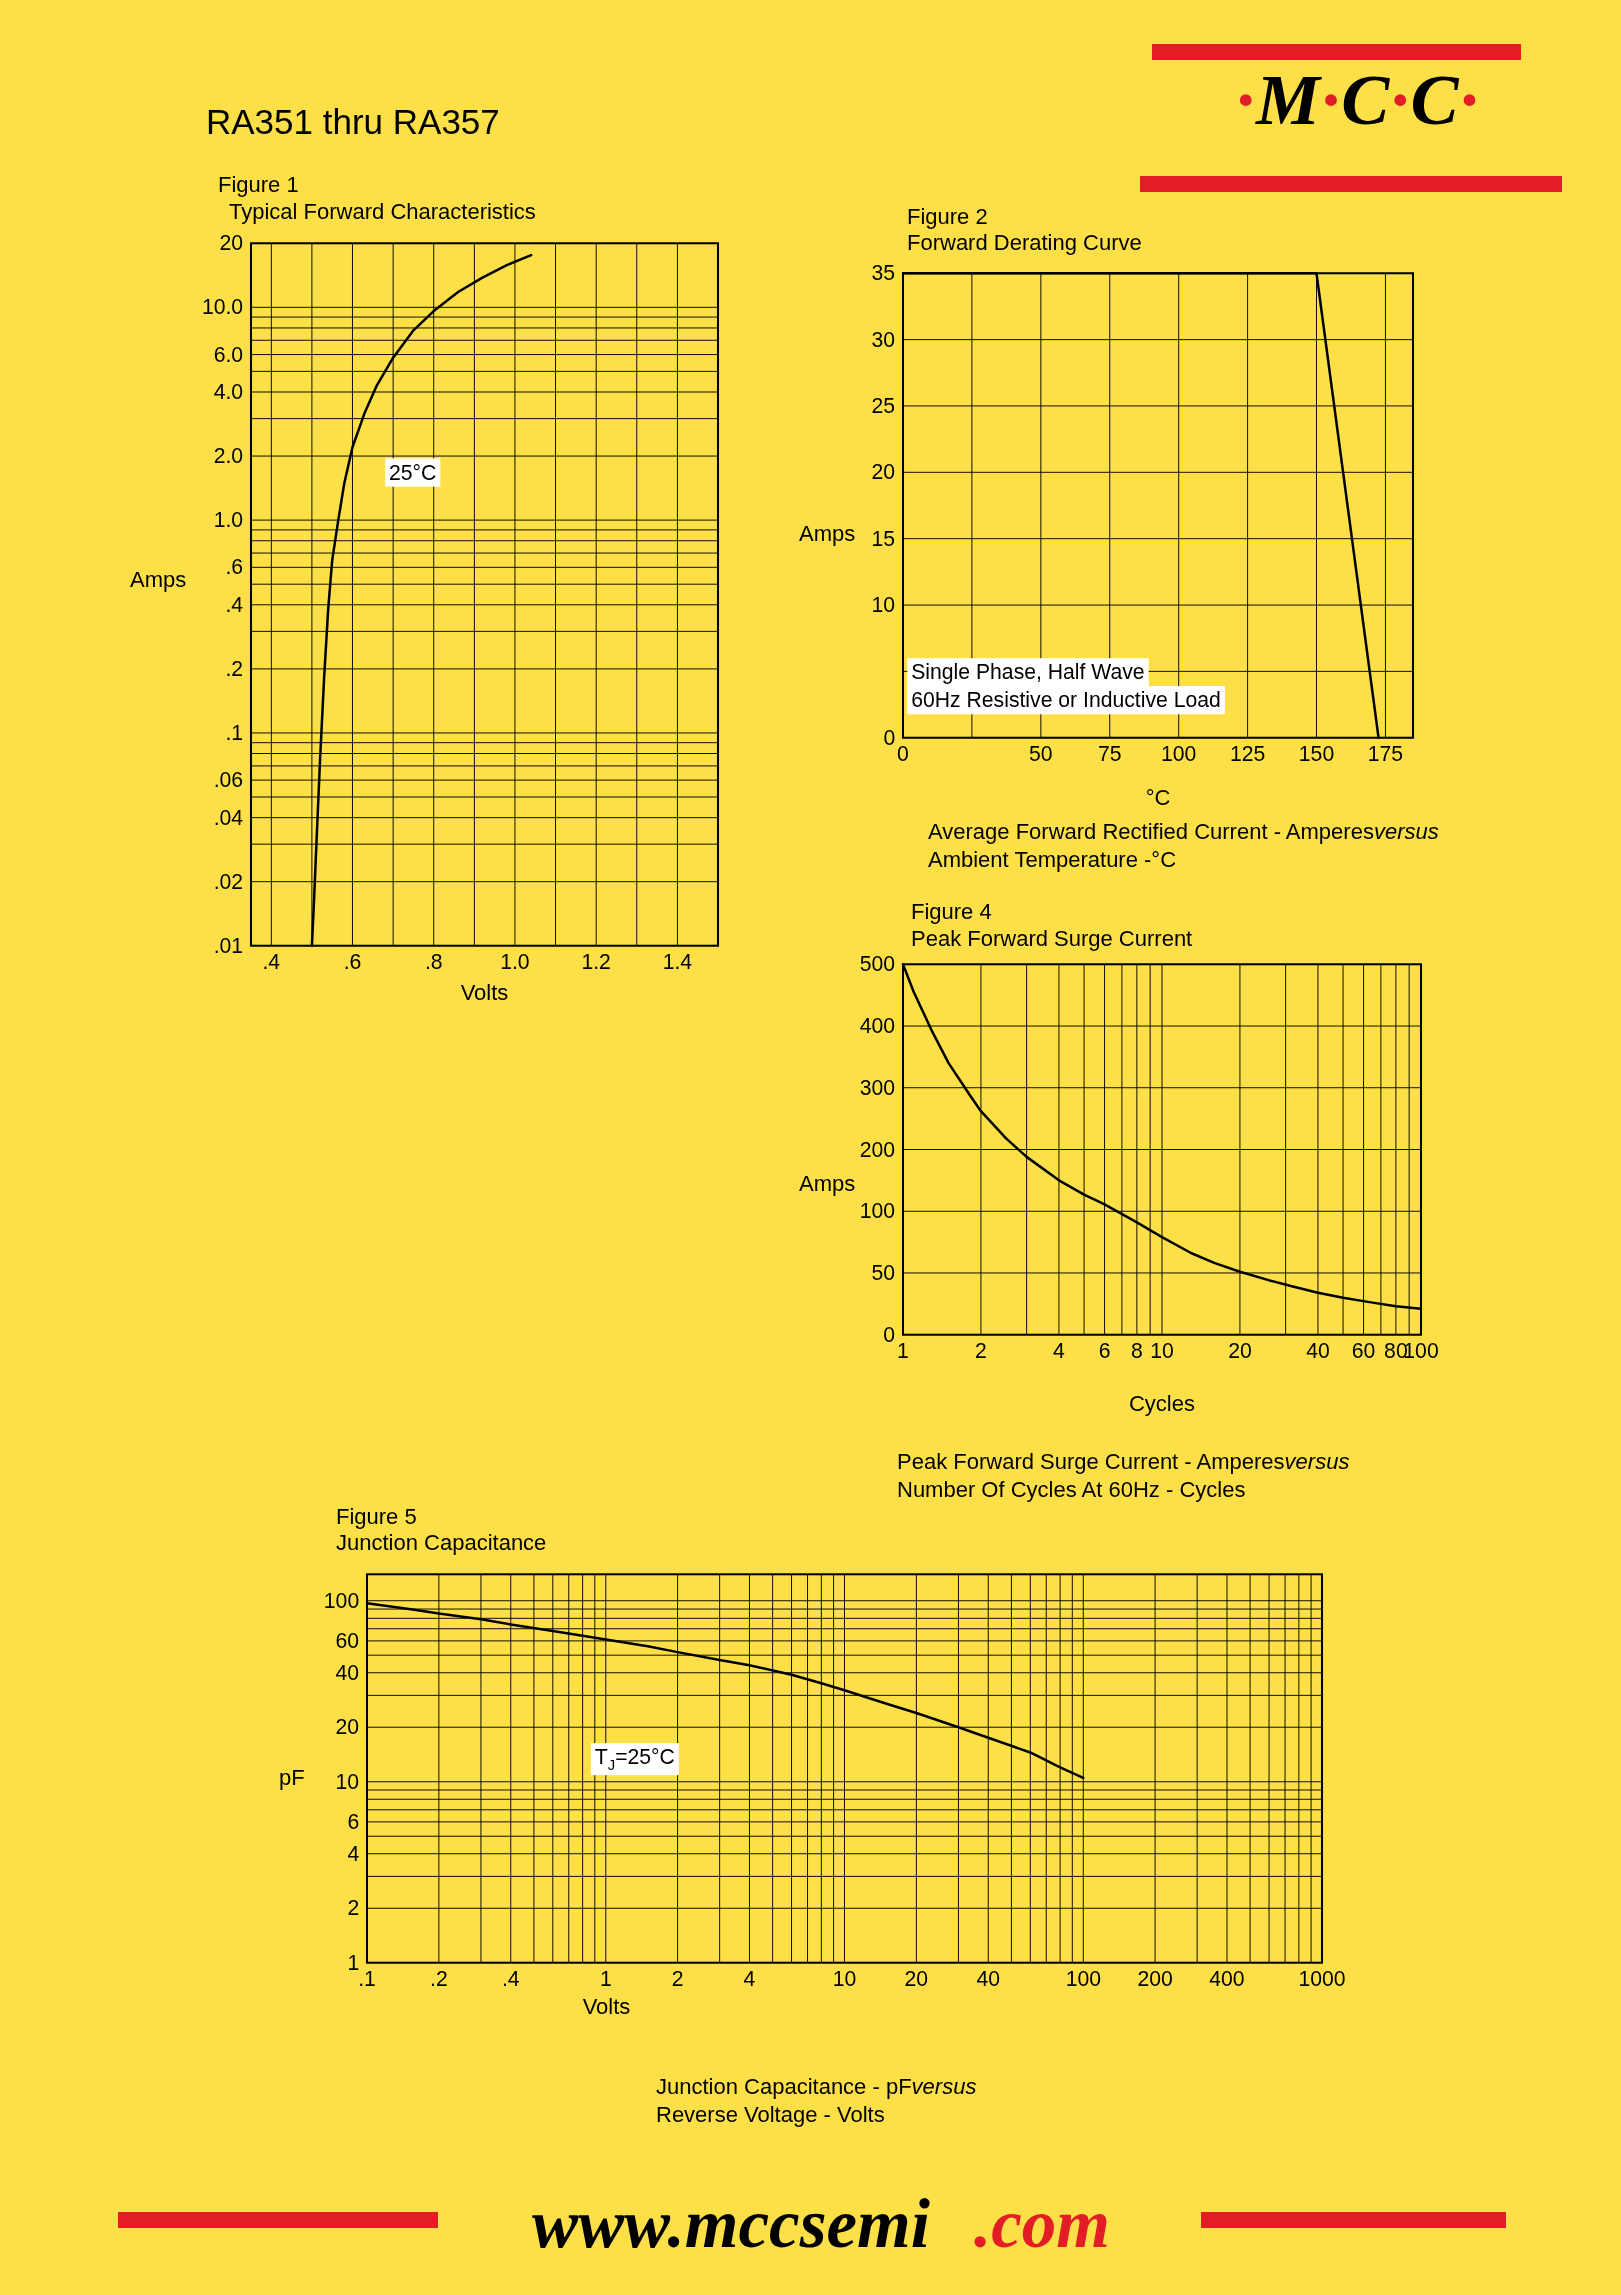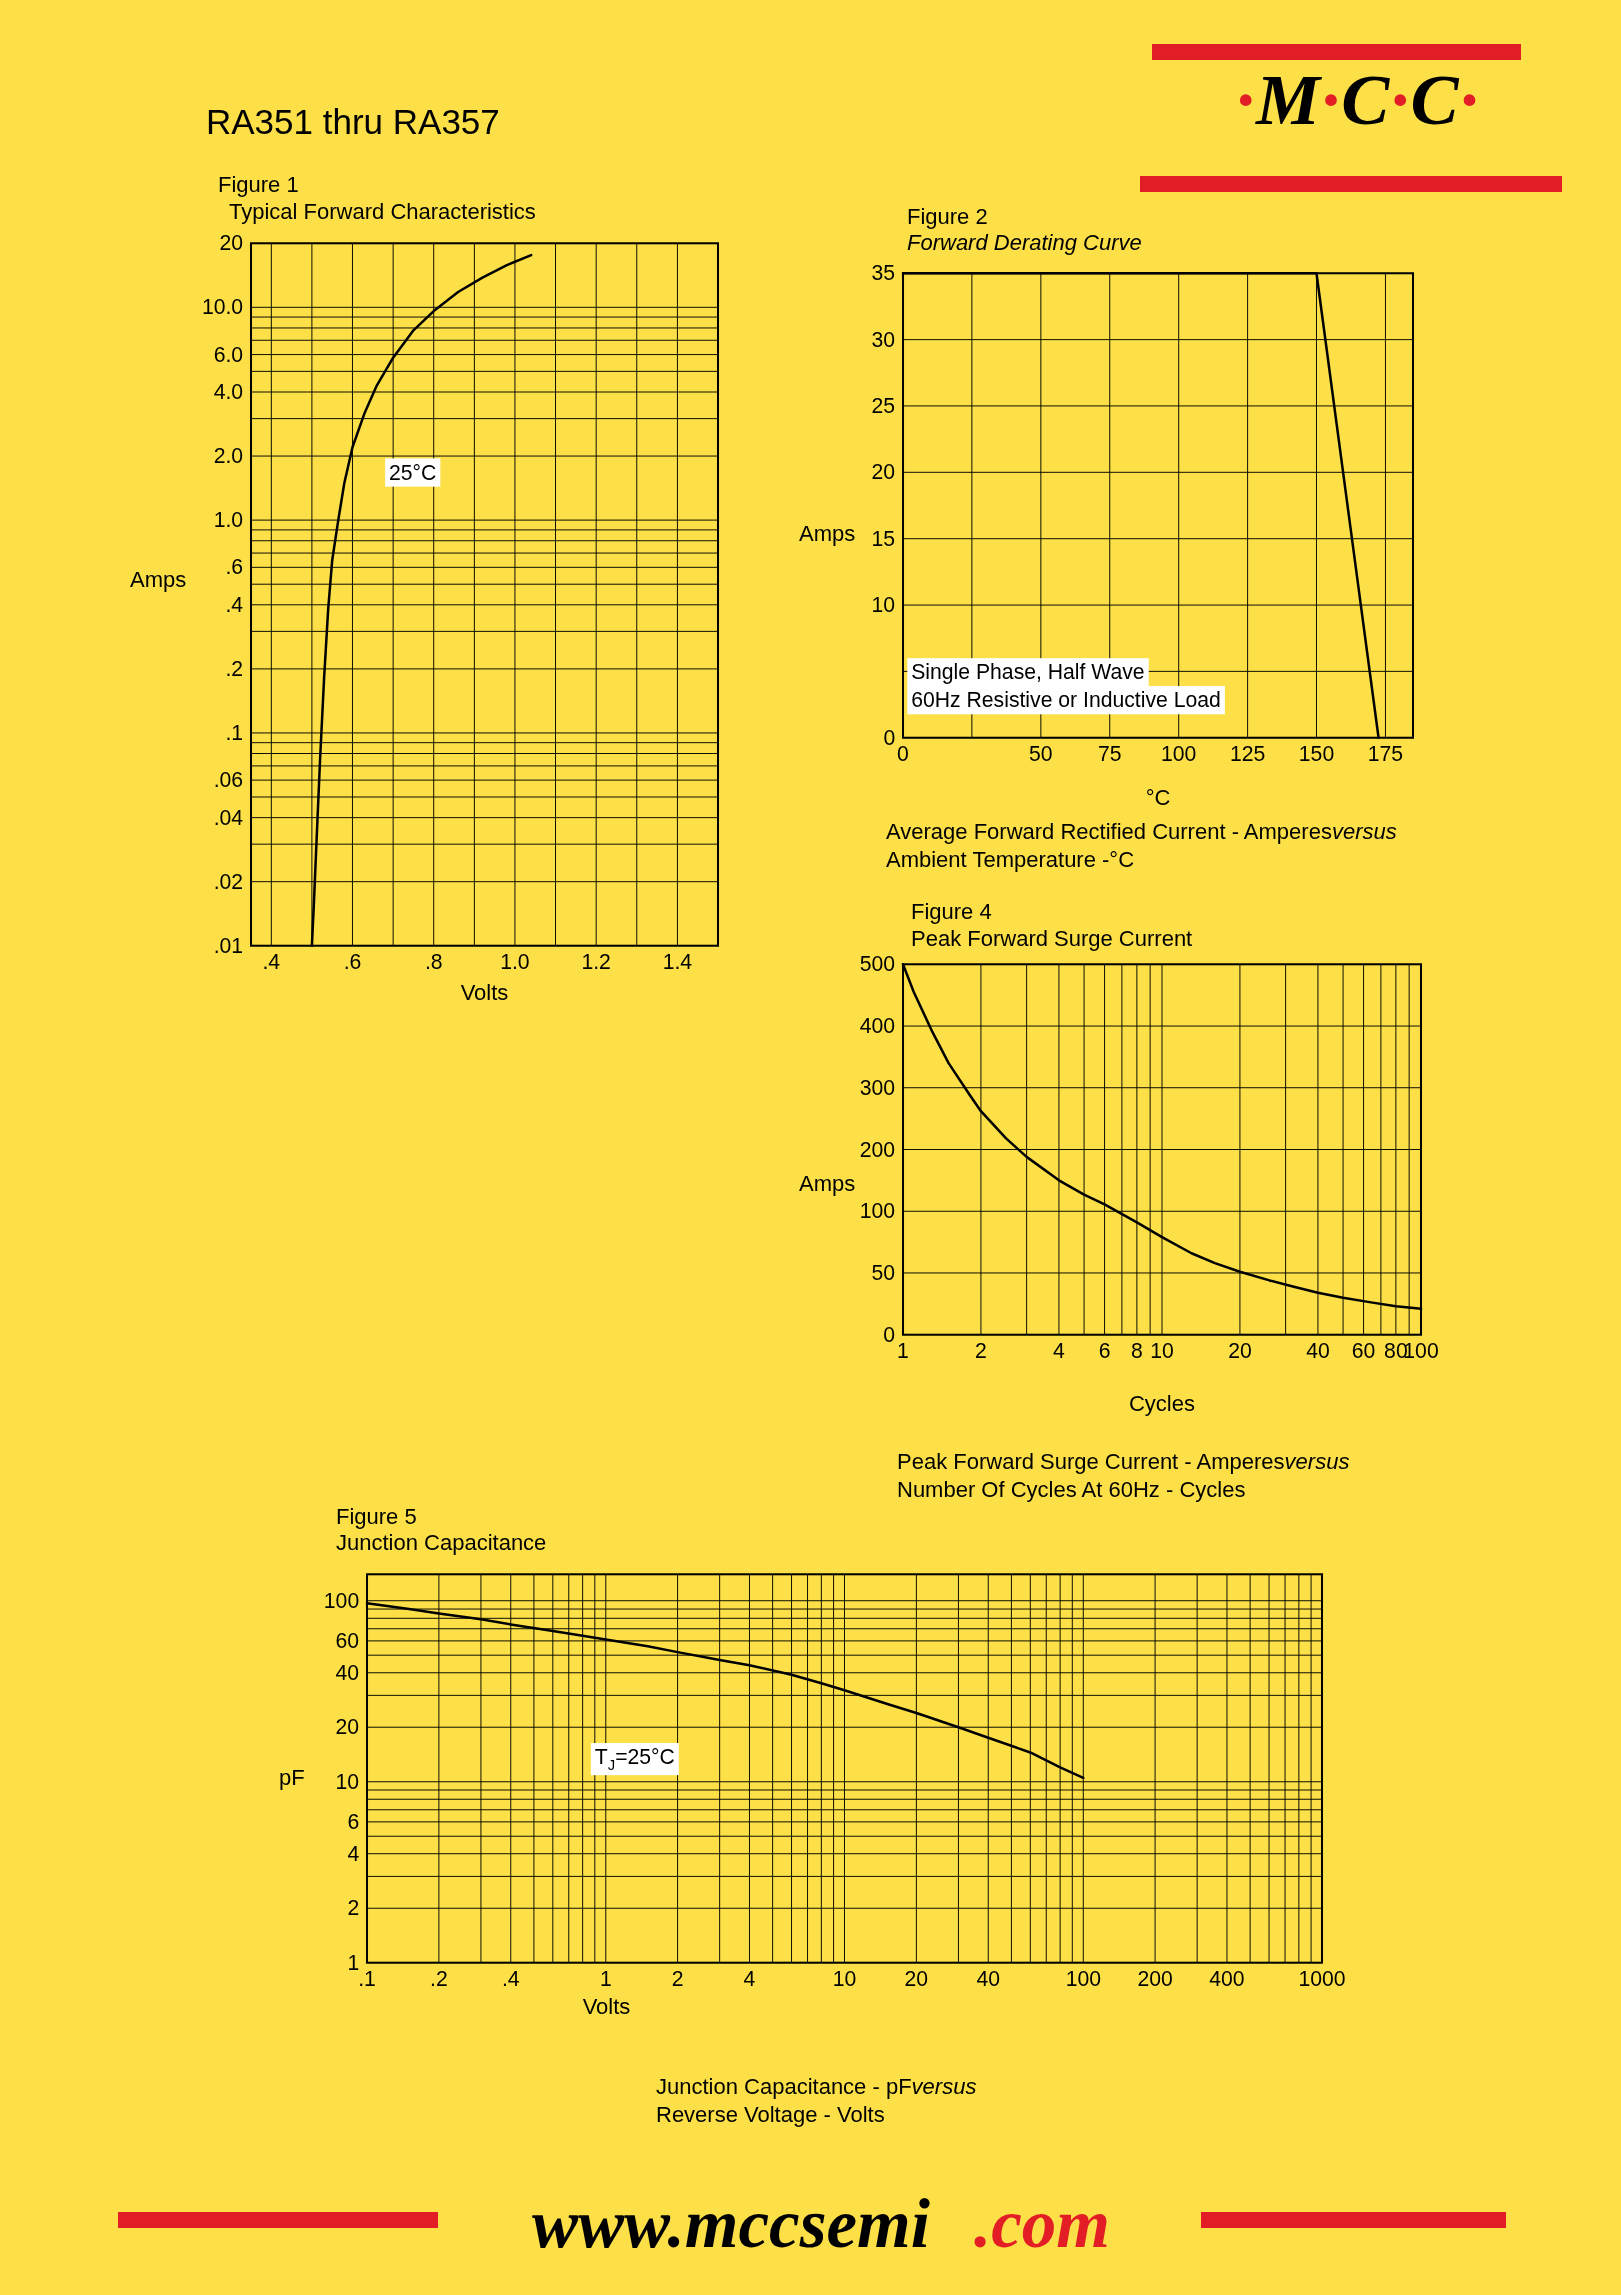--- a/index.html
+++ b/index.html
@@ -103,21 +103,21 @@
         <text x="-10" y="740.8" class="tick ytick">.04</text>
         <text x="-10" y="822.4" class="tick ytick">.02</text>
         <text x="-10" y="904.0" class="tick ytick">.01</text>
         <rect x="170.89999389648438" y="274.1000061035156" width="70.328125" height="36" fill="#ffffff"></rect>
         <text x="175.9" y="301.1" class="anno" text-anchor="start"><tspan>25°C</tspan></text>
       </svg>
     </div>
   <div class="abs axis-title" style="left:251px;top:980px;width:467px;text-align:center;">Volts</div>
 
   <div class="abs figlabel" style="left:907px;top:203px;">Figure 2</div>
-  <div class="abs figlabel" style="left:907px;top:229px;font-style:italic;">Forward Derating Curve</div>
+  <div class="abs figlabel" style="left:907px;top:229px;">Forward Derating Curve</div>
   <div class="abs axis-title" style="left:799px;top:521px;">Amps</div>
   <div class="plot" style="left:903px;top:273px;width:510px;height:465px;">
       <svg width="510" height="465" viewBox="0 0 650 592">
         <line x1="87.8" x2="87.8" y1="0" y2="592" class="grid"></line>
         <line x1="175.7" x2="175.7" y1="0" y2="592" class="grid"></line>
         <line x1="263.5" x2="263.5" y1="0" y2="592" class="grid"></line>
         <line x1="351.4" x2="351.4" y1="0" y2="592" class="grid"></line>
         <line x1="439.2" x2="439.2" y1="0" y2="592" class="grid"></line>
         <line x1="527.0" x2="527.0" y1="0" y2="592" class="grid"></line>
         <line x1="614.9" x2="614.9" y1="0" y2="592" class="grid"></line>
@@ -143,21 +143,21 @@
         <text x="-10" y="347.3" class="tick ytick">15</text>
         <text x="-10" y="431.9" class="tick ytick">10</text>
         <text x="-10" y="601.0" class="tick ytick">0</text>
         <rect x="5.5" y="490.5999755859375" width="307.65625" height="36" fill="#ffffff"></rect>
         <text x="10.5" y="517.6" class="anno" text-anchor="start"><tspan>Single Phase, Half Wave</tspan></text>
         <rect x="5.5" y="526.0999755859375" width="404.71875" height="36" fill="#ffffff"></rect>
         <text x="10.5" y="553.1" class="anno" text-anchor="start"><tspan>60Hz Resistive or Inductive Load</tspan></text>
       </svg>
     </div>
   <div class="abs axis-title" style="left:903px;top:785px;width:510px;text-align:center;">°C</div>
-  <div class="abs caption" style="left:886px;top:818px;">
+  <div class="abs caption" style="left:928px;top:818px;">
     <div><span>Average Forward Rectified Current  -  Amperes</span><i>versus</i></div>
     <div>Ambient Temperature  -°C</div>
   </div>
 
   <div class="abs figlabel" style="left:911px;top:898px;">Figure 4</div>
   <div class="abs figlabel" style="left:911px;top:925px;">Peak Forward Surge Current</div>
   <div class="abs axis-title" style="left:799px;top:1171px;">Amps</div>
   <div class="plot" style="left:903px;top:964px;width:518px;height:371px;">
       <svg width="518" height="371" viewBox="0 0 660 472">
         <line x1="99.3" x2="99.3" y1="0" y2="472" class="grid"></line>

